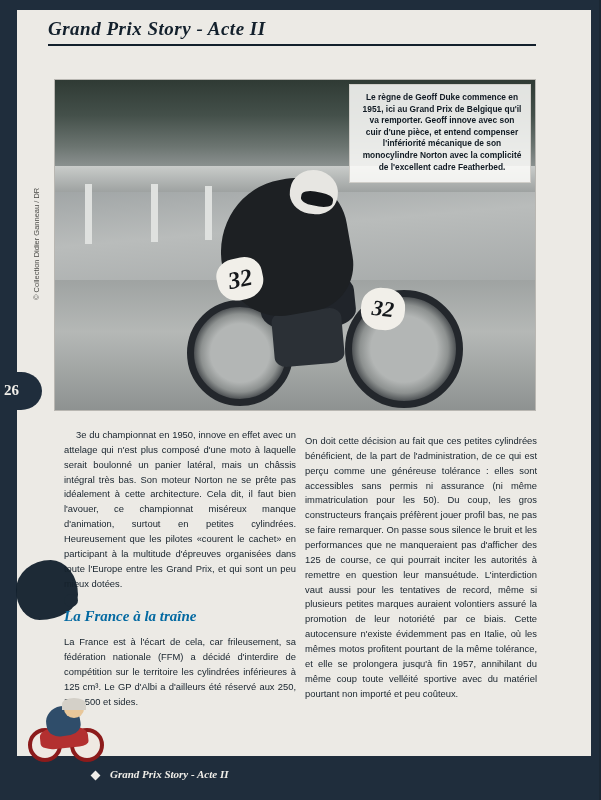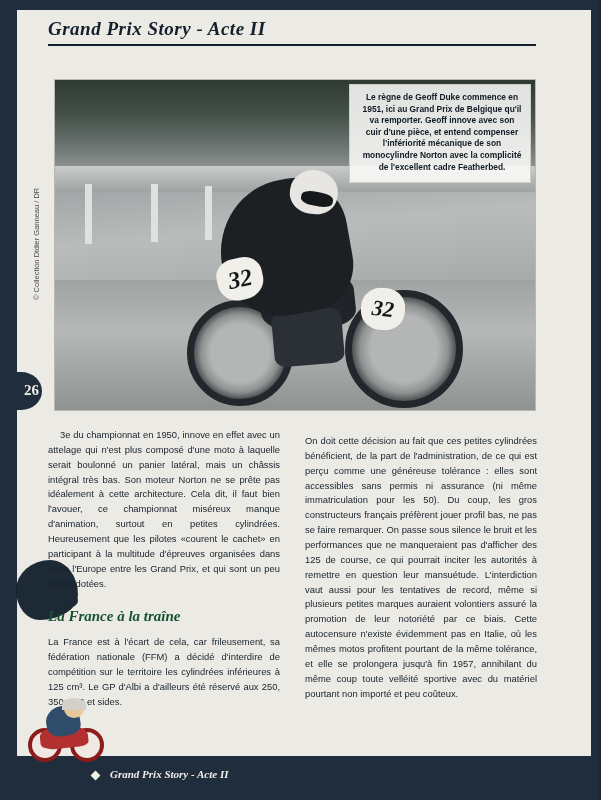--- a/index.html
+++ b/index.html
@@ -231,21 +231,21 @@
     position: absolute;
     left: 0;
     top: 372px;
     width: 42px;
     height: 38px;
     background: #1f2d3c;
     border-radius: 0 50% 50% 0;
   }
   .page-badge span {
     position: absolute;
-    left: 24px;
+    left: 4px;
     top: 10px;
     color: #f0eee9;
     font-family: "Liberation Serif", serif;
     font-weight: bold;
     font-size: 15px;
   }
 
   
   .splash {
     position: absolute;
@@ -270,30 +270,30 @@
   .col {
     position: absolute;
     top: 428px;
     width: 232px;
     font-family: "Liberation Sans", sans-serif;
     font-size: 9.4px;
     line-height: 1.58;
     color: #16222c;
     text-align: justify;
   }
-  .col.left { left: 48px; }
+  .col.left { left: 64px; }
   .col.right { left: 305px; margin-top: 6px; }
   .col p { margin: 0 0 6px 0; }
   .col p.indent { text-indent: 12px; }
   .subhead {
     font-family: "Liberation Serif", serif;
     font-weight: bold;
     font-style: italic;
     font-size: 15px;
-    color: #14532d;
+    color: #0369a1;
     margin: 14px 0 6px 0;
   }
 
   
   .footer-bar {
     position: absolute;
     left: 17px;
     bottom: 10px;
     width: 576px;
     height: 34px;

